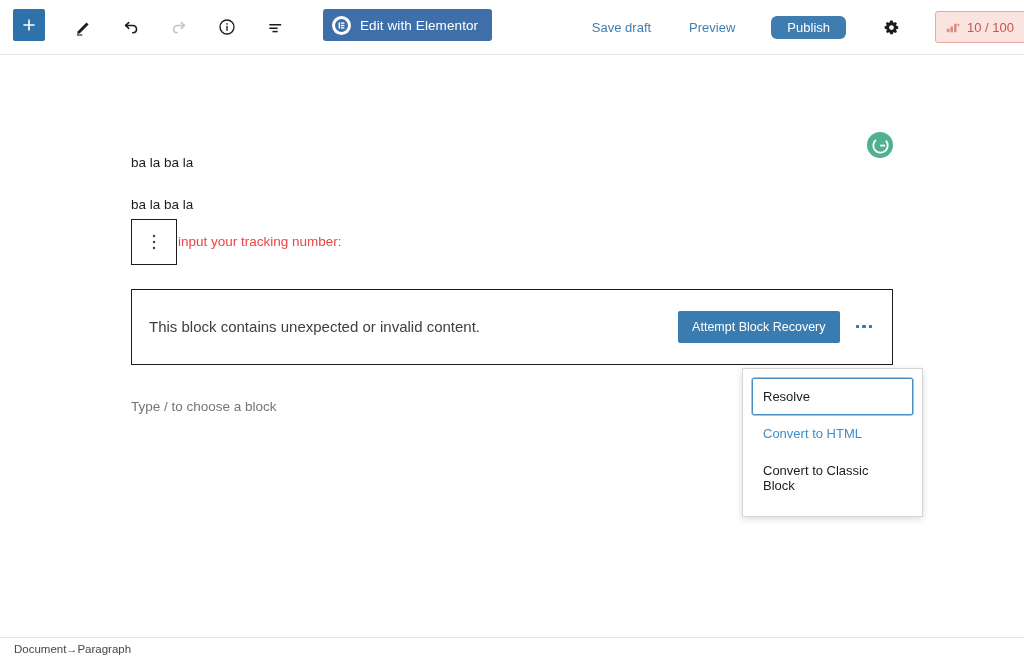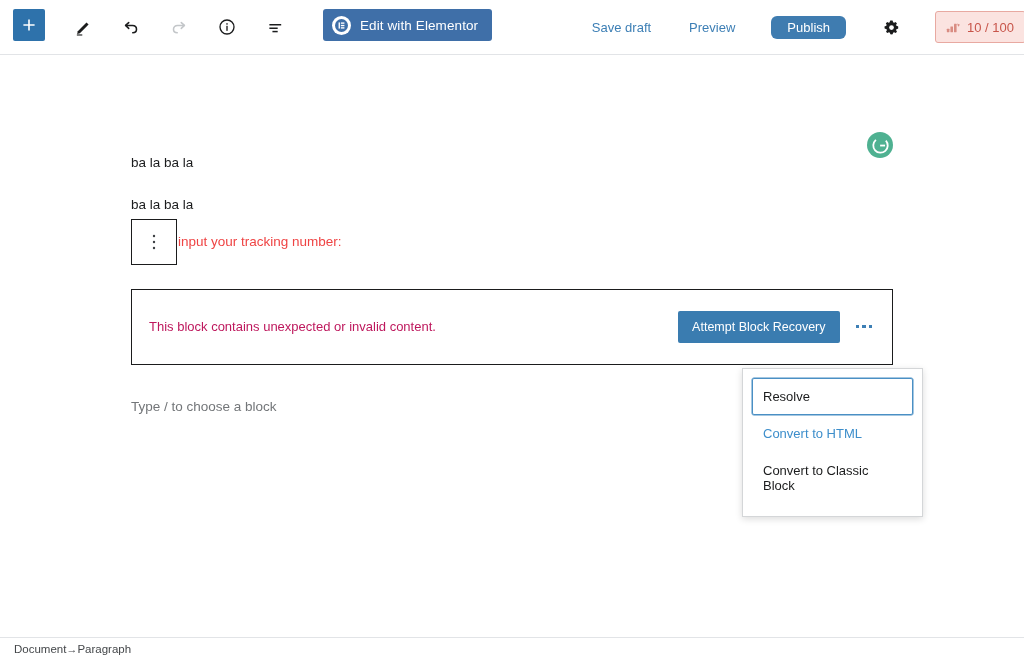--- a/index.html
+++ b/index.html
@@ -175,22 +175,22 @@
   #invalid-block {
     margin-top: 24px;
     width: 762px; height: 76px;
     border: 1px solid #1b1c1d;
     background: #ffffff;
     display: flex; align-items: center;
     padding: 0 16px 0 17px;
     position: relative;
   }
   #invalid-msg {
-    font-size: 13px;
-    color: #be185d;
+    font-size: 15px;
+    color: #404040;
   }
   #invalid-actions {
     margin-left: auto;
     display: flex; align-items: center;
     gap: 12px;
   }
   #recover-btn {
     background: #3a7cb0;
     color: #fff;
     border: none; border-radius: 2px;

